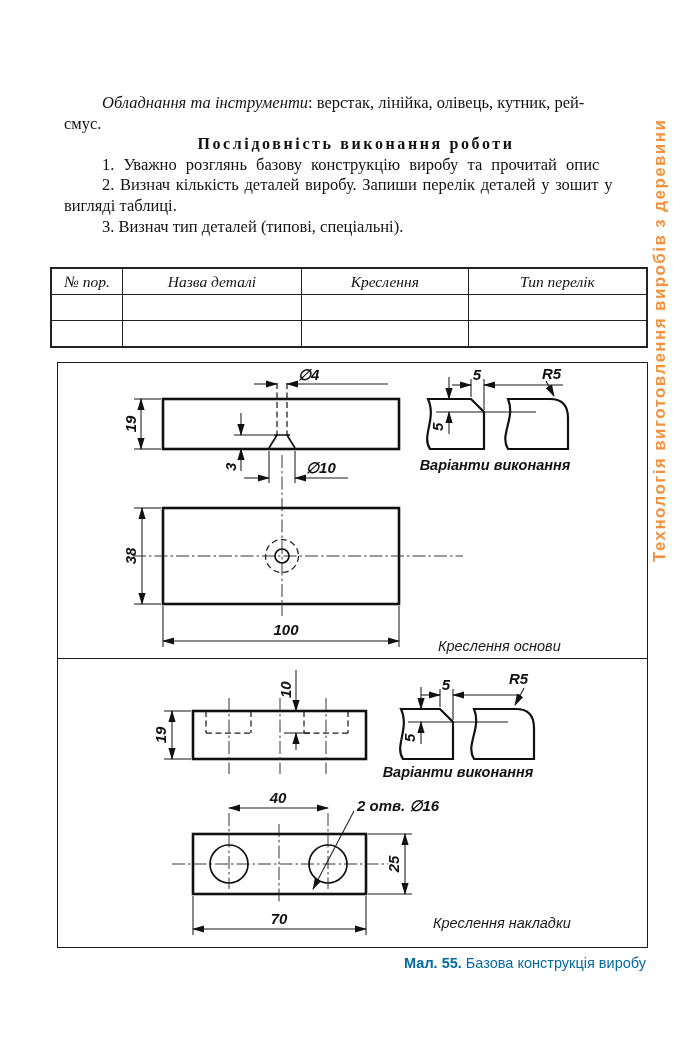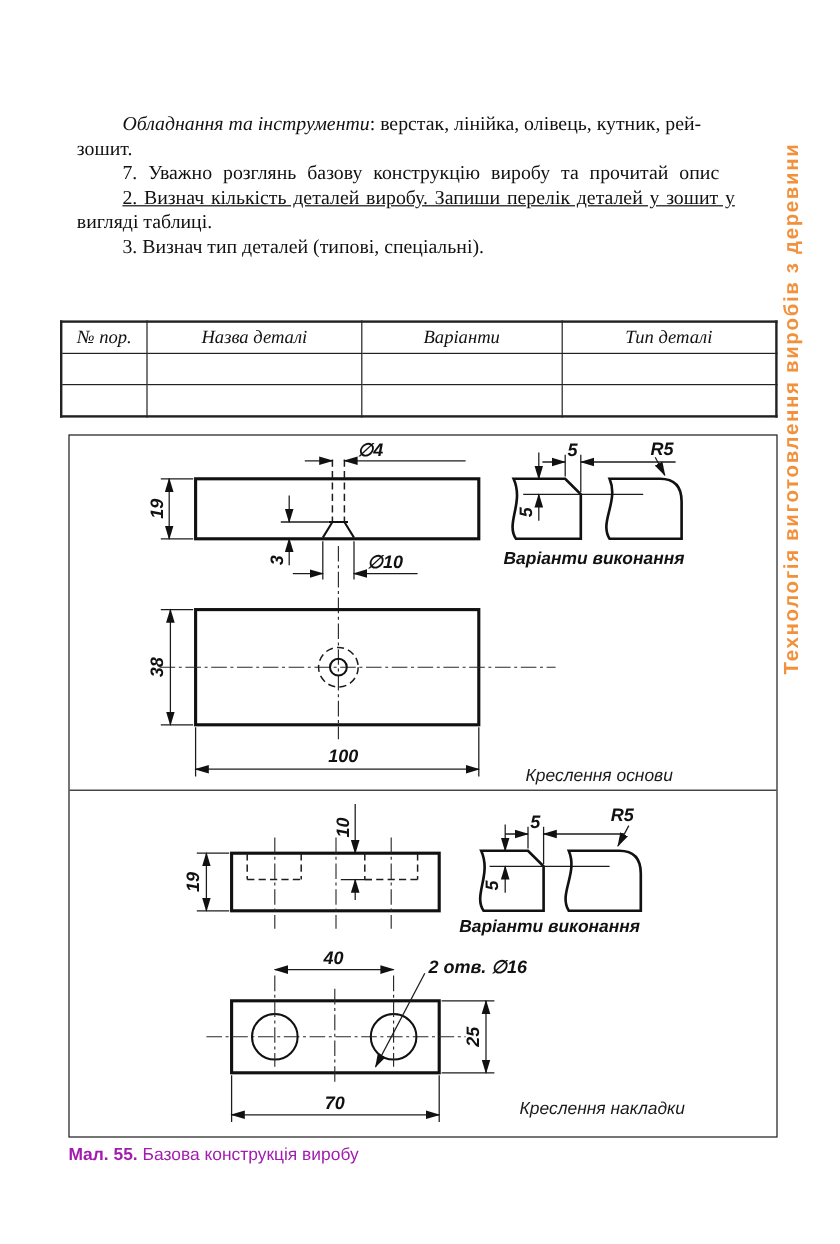--- a/index.html
+++ b/index.html
@@ -15,21 +15,21 @@
   
   .vtext{position:absolute;left:650px;top:562px;width:476px;height:20px;
          transform:rotate(-90deg);transform-origin:0 0;white-space:nowrap;
          font:bold 17px "Liberation Sans",sans-serif;letter-spacing:1.4px;color:#F2913B;}
 
   
   .textblock{position:absolute;left:64px;top:93px;width:584px;}
   .tline{font-size:16.5px;line-height:20.6px;white-space:nowrap;}
   .ind{text-indent:38px;}
   .ws1{word-spacing:5px;}
-  .ws2{word-spacing:1.5px;text-decoration:underline;}
+  .ws2{word-spacing:1.5px;}
   .heading{text-align:center;font-weight:bold;font-size:16px;letter-spacing:2.6px;
            line-height:20.6px;margin:0;}
   i.lead{font-style:italic;}
 
   
   table.parts{position:absolute;left:50px;top:267px;width:598px;border-collapse:collapse;
               border:2px solid #222;}
   table.parts th{border:1.5px solid #222;font:italic 15.5px "Liberation Serif",serif;
                  font-weight:normal;height:23px;padding:1px 0;}
   table.parts td{border:1.5px solid #222;height:23px;}
@@ -44,48 +44,49 @@
   .obj2{fill:none;stroke:#111;stroke-width:2.2;}
   .objthin{fill:none;stroke:#111;stroke-width:1.7;}
   .dim{stroke:#1c1c1c;stroke-width:1.05;fill:none;}
   .hid{stroke:#1c1c1c;stroke-width:1.25;stroke-dasharray:6 3.5;fill:none;}
   .cl{stroke:#2a2a2a;stroke-width:0.95;stroke-dasharray:13 3 2.5 3;fill:none;}
   .dtext{font:italic bold 15px "Liberation Sans",sans-serif;fill:#111;}
   .cap{font:italic 14.5px "Liberation Sans",sans-serif;fill:#1a1a1a;}
   .varlab{font:italic bold 14.5px "Liberation Sans",sans-serif;fill:#111;}
 
   
-  .figcap{position:absolute;left:57px;top:955px;width:589px;text-align:left;
-          font:14.5px "Liberation Sans",sans-serif;color:#a21caf;}
+  .figcap{position:absolute;left:57px;top:955px;width:589px;text-align:right;
+          font:14.5px "Liberation Sans",sans-serif;color:#0369a1;}
   .figcap b{font-weight:bold;}
 </style>
 </head>
 <body>
 
 <div id="page">
 
 
   <div class="vtext">Технологія виготовлення виробів з деревини</div>
 
   <div class="textblock">
     <div class="tline ind"><i class="lead">Обладнання та інструменти</i><span>: верстак, лінійка, олівець, кутник, рей-</span></div>
-    <div class="tline">зошит.</div>
-    <div class="tline ind ws1">7. Уважно розглянь базову конструкцію виробу та прочитай опис</div>
+    <div class="tline">смус.</div>
+    <div class="heading tline">Послідовність виконання роботи</div>
+    <div class="tline ind ws1">1. Уважно розглянь базову конструкцію виробу та прочитай опис</div>
     <div class="tline ind ws2">2. Визнач кількість деталей виробу. Запиши перелік деталей у зошит у</div>
     <div class="tline">вигляді таблиці.</div>
     <div class="tline ind">3. Визнач тип деталей (типові, спеціальні).</div>
   </div>
 
   <table class="parts">
     <tbody>
         <tr>
       <th class="col-num">№ пор.</th>
       <th class="col-name">Назва деталі</th>
-      <th class="col-mat">Варіанти</th>
-      <th class="col-type">Тип деталі</th>
+      <th class="col-mat">Креслення</th>
+      <th class="col-type">Тип перелік</th>
     </tr>
     <tr>
           <td></td>
           <td></td>
           <td></td>
           <td></td>
         </tr>
     <tr>
           <td></td>
           <td></td>

